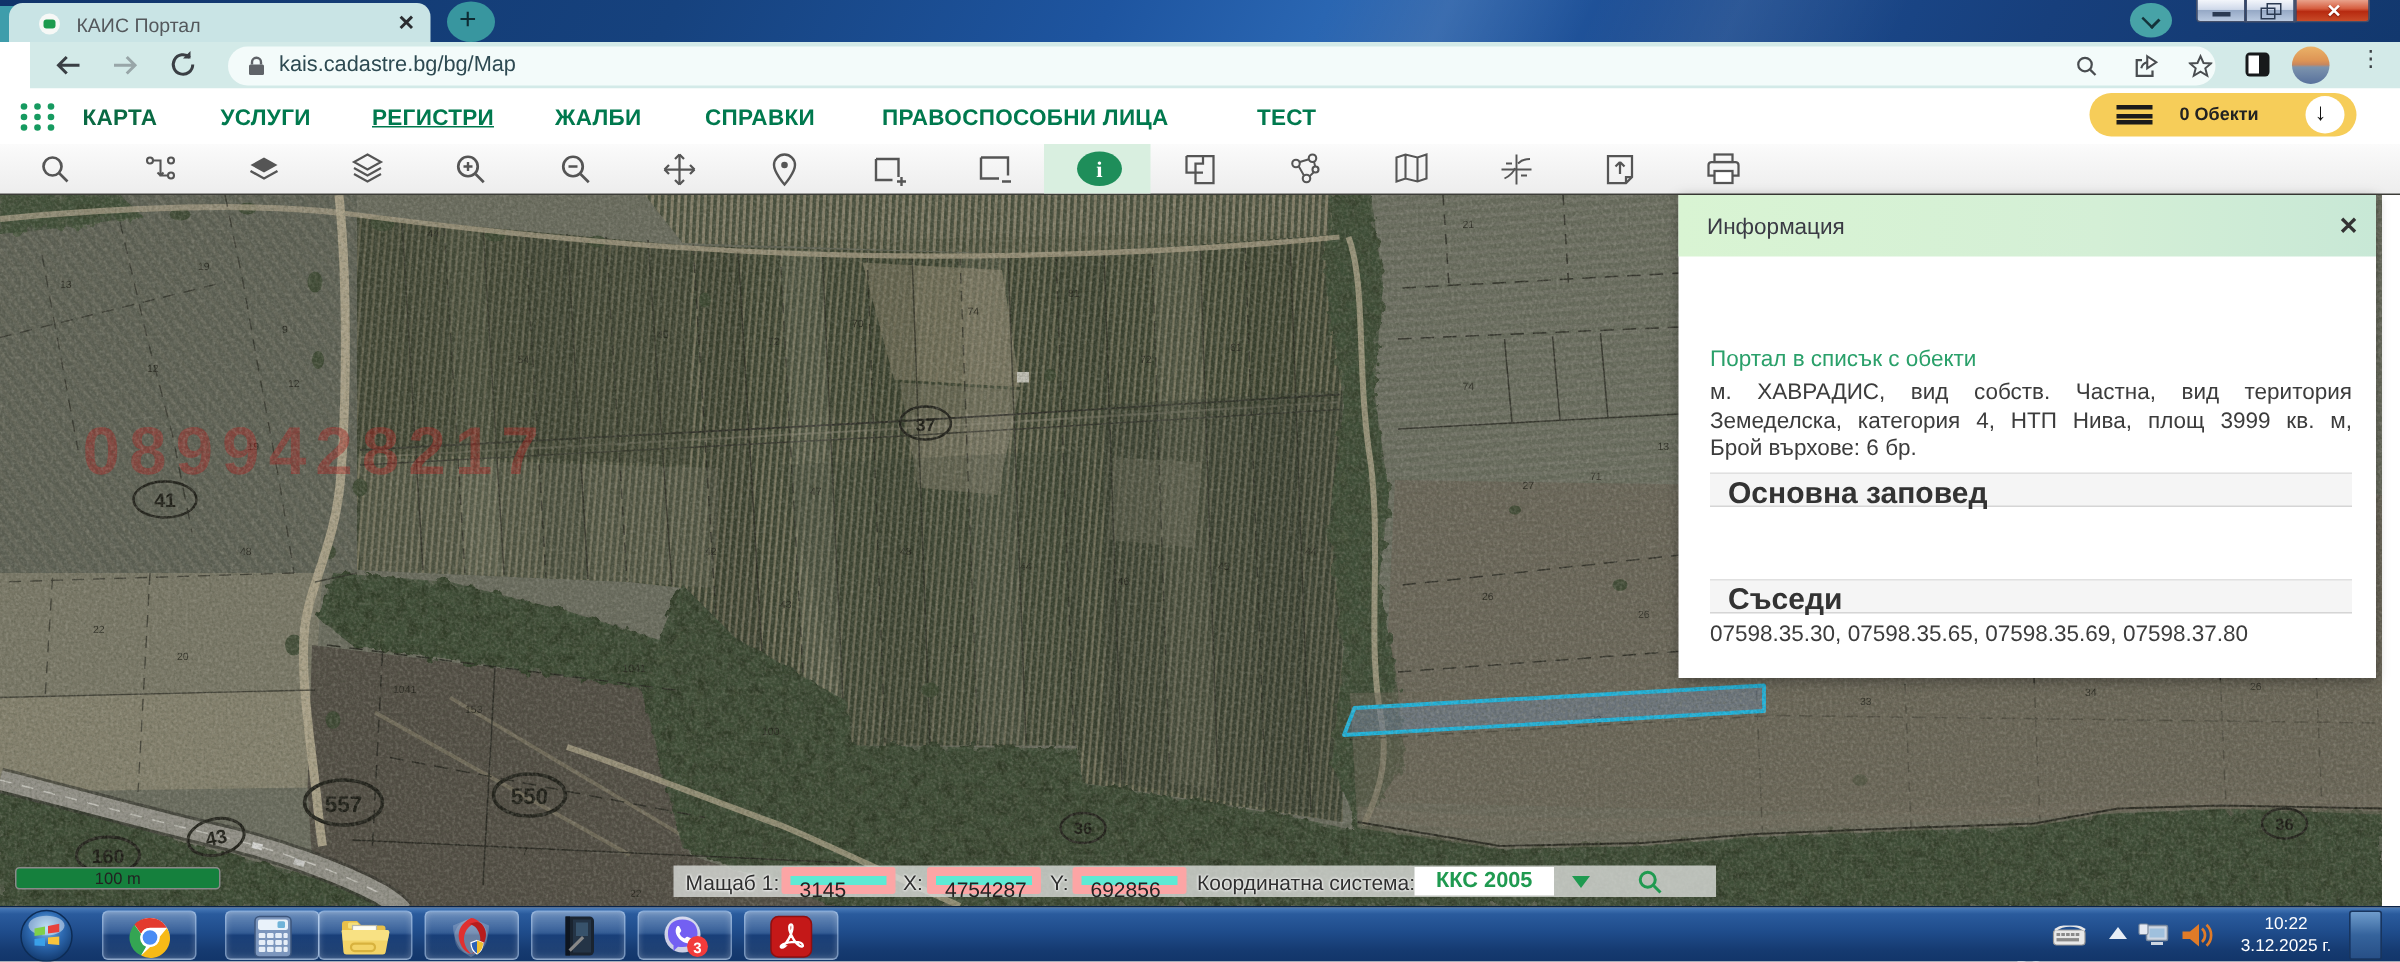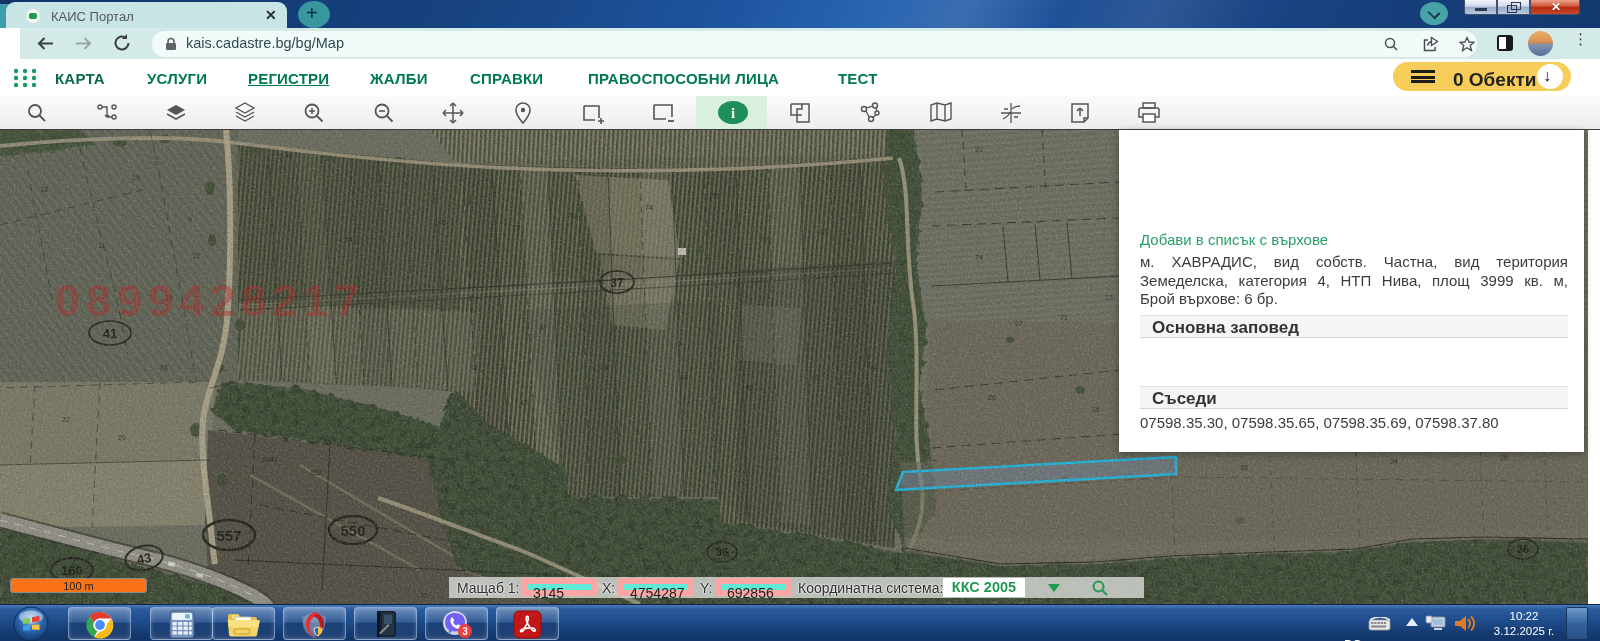--- a/index.html
+++ b/index.html
@@ -33,21 +33,21 @@
   #toolbar { position:absolute; left:0; top:28px; width:1600px; height:31px; background:#d3eae8;margin-left:20px; }
   #addrbar { position:absolute; left:132px; top:3px; width:1325px; height:26px; border-radius:13px; background:#f3fbfa; }
   #urltxt { position:absolute; left:34px; top:4px; font-size:14.5px; color:#2e4a52; }
   
   #menubar { position:absolute; left:0; top:59px; width:1600px; height:37px; background:#fff; }
   .mitem { position:absolute; top:11px; font-size:15px; font-weight:bold; color:#00794e; letter-spacing:0.2px; }
   #objpill { position:absolute; left:1393px; top:3px; width:178px; height:29px; border-radius:15px; background:#f6cd59; }
   #objpill .bars { position:absolute; left:18px; top:8px; width:24px; height:13px;
      border-top:3px solid #1b1b1b; border-bottom:3px solid #1b1b1b; }
   #objpill .bars:after { content:""; position:absolute; left:0; top:3px; width:24px; height:3px; background:#1b1b1b; }
-  #objpill .lbl { position:absolute; left:60px; top:7px; font-size:19px; font-weight:bold; color:#222; }
+  #objpill .lbl { position:absolute; left:60px; top:7px; font-size:12px; font-weight:bold; color:#222; }
   #objpill .circ { position:absolute; left:144px; top:2px; width:26px; height:25px; border-radius:50%; background:#fff; }
   #objpill .circ:after { content:"\2193"; position:absolute; left:6px; top:3px; font-size:16px; font-weight:bold; color:#111; }
   
   #iconbar { position:absolute; left:0; top:96px; width:1600px; height:34px;
      background:linear-gradient(#fbfbfb,#ededed); border-bottom:1px solid #3c3c38; }
   .tic { position:absolute; top:5px; width:24px; height:24px; }
   #infocell { position:absolute; left:696px; top:0; width:71px; height:33px; background:#d9efe0; }
   
   #map { position:absolute; left:0; top:130px; width:1588px; height:474px; overflow:hidden; background:#71746a; }
   #rightgutter { position:absolute; left:1588px; top:130px; width:12px; height:474px; background:#fff; }
@@ -56,29 +56,29 @@
      box-shadow:0 2px 8px rgba(0,0,0,0.35); font-family:"Liberation Sans", sans-serif;}
   #phead { position:absolute; left:0; top:0; width:465px; height:41px;
      background:linear-gradient(90deg,#d9f4d3 0%,#d4efd6 60%,#c8e8d6 100%); }
   #phead .t { position:absolute; left:19px; top:13px; font-size:15px; color:#3a3a44; }
   #ptitle { position:absolute; left:21px; top:54px; width:427px; height:38px; background:#f2f2f2;
      font-size:15.5px; line-height:15px; font-weight:bold; color:#333; padding:4px 0 0 12px; }
   #plink { position:absolute; left:21px; top:101px; font-size:15px; color:#2aa06a; }
   .ppara { position:absolute; left:21px; width:428px; font-size:15px; line-height:18.5px; color:#3c3c3c;
      text-align:justify; }
   .psec { position:absolute; left:21px; width:428px; height:23px; background:#f5f5f5; border-top:1px solid #e0e0e0;
-     border-bottom:1px solid #d5d5d5; font-size:17px; font-weight:bold; color:#333; padding:2px 0 0 12px; }
+     border-bottom:1px solid #d5d5d5; font-size:20px; font-weight:bold; color:#333; padding:2px 0 0 12px; }
   
-  #scalebox { position:absolute; left:10px; top:578px; width:137px; height:15px; background:#f97316;
+  #scalebox { position:absolute; left:10px; top:578px; width:137px; height:15px; background:#15803d;
      border:1px solid #8a8a8a; border-radius:3px; font-size:11px; color:#222; text-align:center; line-height:14px; }
   #coordstrip { position:absolute; left:449px; top:577px; width:695px; height:21px; background:rgba(215,217,213,0.82); }
   #coordstrip .lab { position:absolute; top:3px; font-size:14px; color:#2e2e2e; text-shadow:0 0 2px #fff,0 0 2px #fff; }
   #coordstrip .inp { position:absolute; top:1px; height:18px; background:#5eead4; border:6px solid #fca5a5; border-radius:2px;
      font-size:14px; color:#222; padding:1px 0 0 6px; }
-  #kksbox { position:absolute; left:494px; top:1px; width:82px; height:19px; background:#fff; font-size:14.5px;
+  #kksbox { position:absolute; left:494px; top:1px; width:93px; height:19px; background:#fff; font-size:14.5px;
      font-weight:bold; color:#1f9a50; text-align:center; padding-top:1px; }
   
   #taskbar { position:absolute; left:0; top:604px; width:1600px; height:37px;
     background:linear-gradient(#4a7cba 0%,#2a5b9d 12%,#1f4c8b 45%,#153a70 80%,#12356a 100%);
     border-top:1px solid #0a2347; }
   .tbtn { position:absolute; top:2px; width:63px; height:33px; border-radius:4px;
     background:linear-gradient(rgba(255,255,255,0.30),rgba(255,255,255,0.10) 45%,rgba(0,0,30,0.12) 50%,rgba(255,255,255,0.08));
     border:1px solid rgba(190,215,245,0.55); box-shadow:inset 0 0 4px rgba(255,255,255,0.25); }
   #tray { position:absolute; left:1330px; top:0; width:270px; height:37px; color:#fff; }
 </style>
@@ -563,21 +563,25 @@
     <svg style="position:absolute;left:598px;top:6px" width="14" height="10" viewBox="0 0 14 10">
         <path d="M1 1 L13 1 L7 9 Z" fill="#1f9a50"></path>
       </svg>
     <svg style="position:absolute;left:642px;top:2px" width="18" height="18" viewBox="0 0 18 18">
         <circle cx="7.5" cy="7.5" r="5" fill="none" stroke="#1f9a50" stroke-width="2"></circle>
         <path d="M11.5 11.5 L16 16" stroke="#1f9a50" stroke-width="2"></path>
       </svg>
   </div>
 
   <div id="panel">
-    <div id="plink">Добави в списък с върхове</div>
+    <div id="phead">
+        <div class="t">Информация</div>
+      <div style="position:absolute;left:440px;top:11px;font-size:16px;font-weight:bold;color:#333;">✕</div>
+    </div>
+    <div id="plink">Портал в списък с обекти</div>
     <div class="ppara" style="top:123px;"><span style="display:inline-block;width:100%;text-align:justify;">м.&nbsp;&nbsp;ХАВРАДИС,&nbsp;&nbsp;вид&nbsp;&nbsp;собств.&nbsp;&nbsp;Частна,&nbsp;&nbsp;вид&nbsp;&nbsp;територия Земеделска,&nbsp;&nbsp;категория&nbsp;&nbsp;4,&nbsp;&nbsp;НТП&nbsp;&nbsp;Нива,&nbsp;&nbsp;площ&nbsp;&nbsp;3999&nbsp;&nbsp;кв.&nbsp;&nbsp;м, Брой върхове: 6 бр.</span></div>
     <div class="psec" style="top:185px;">Основна заповед</div>
     <div class="psec" style="top:256px;">Съседи</div>
     <div class="ppara" style="top:284px;">07598.35.30, 07598.35.65, 07598.35.69, 07598.37.80</div>
   </div>
 
   <div id="taskbar">
 
     <svg style="position:absolute;left:12px;top:1px" width="38" height="36" viewBox="0 0 38 36">
       <defs>

